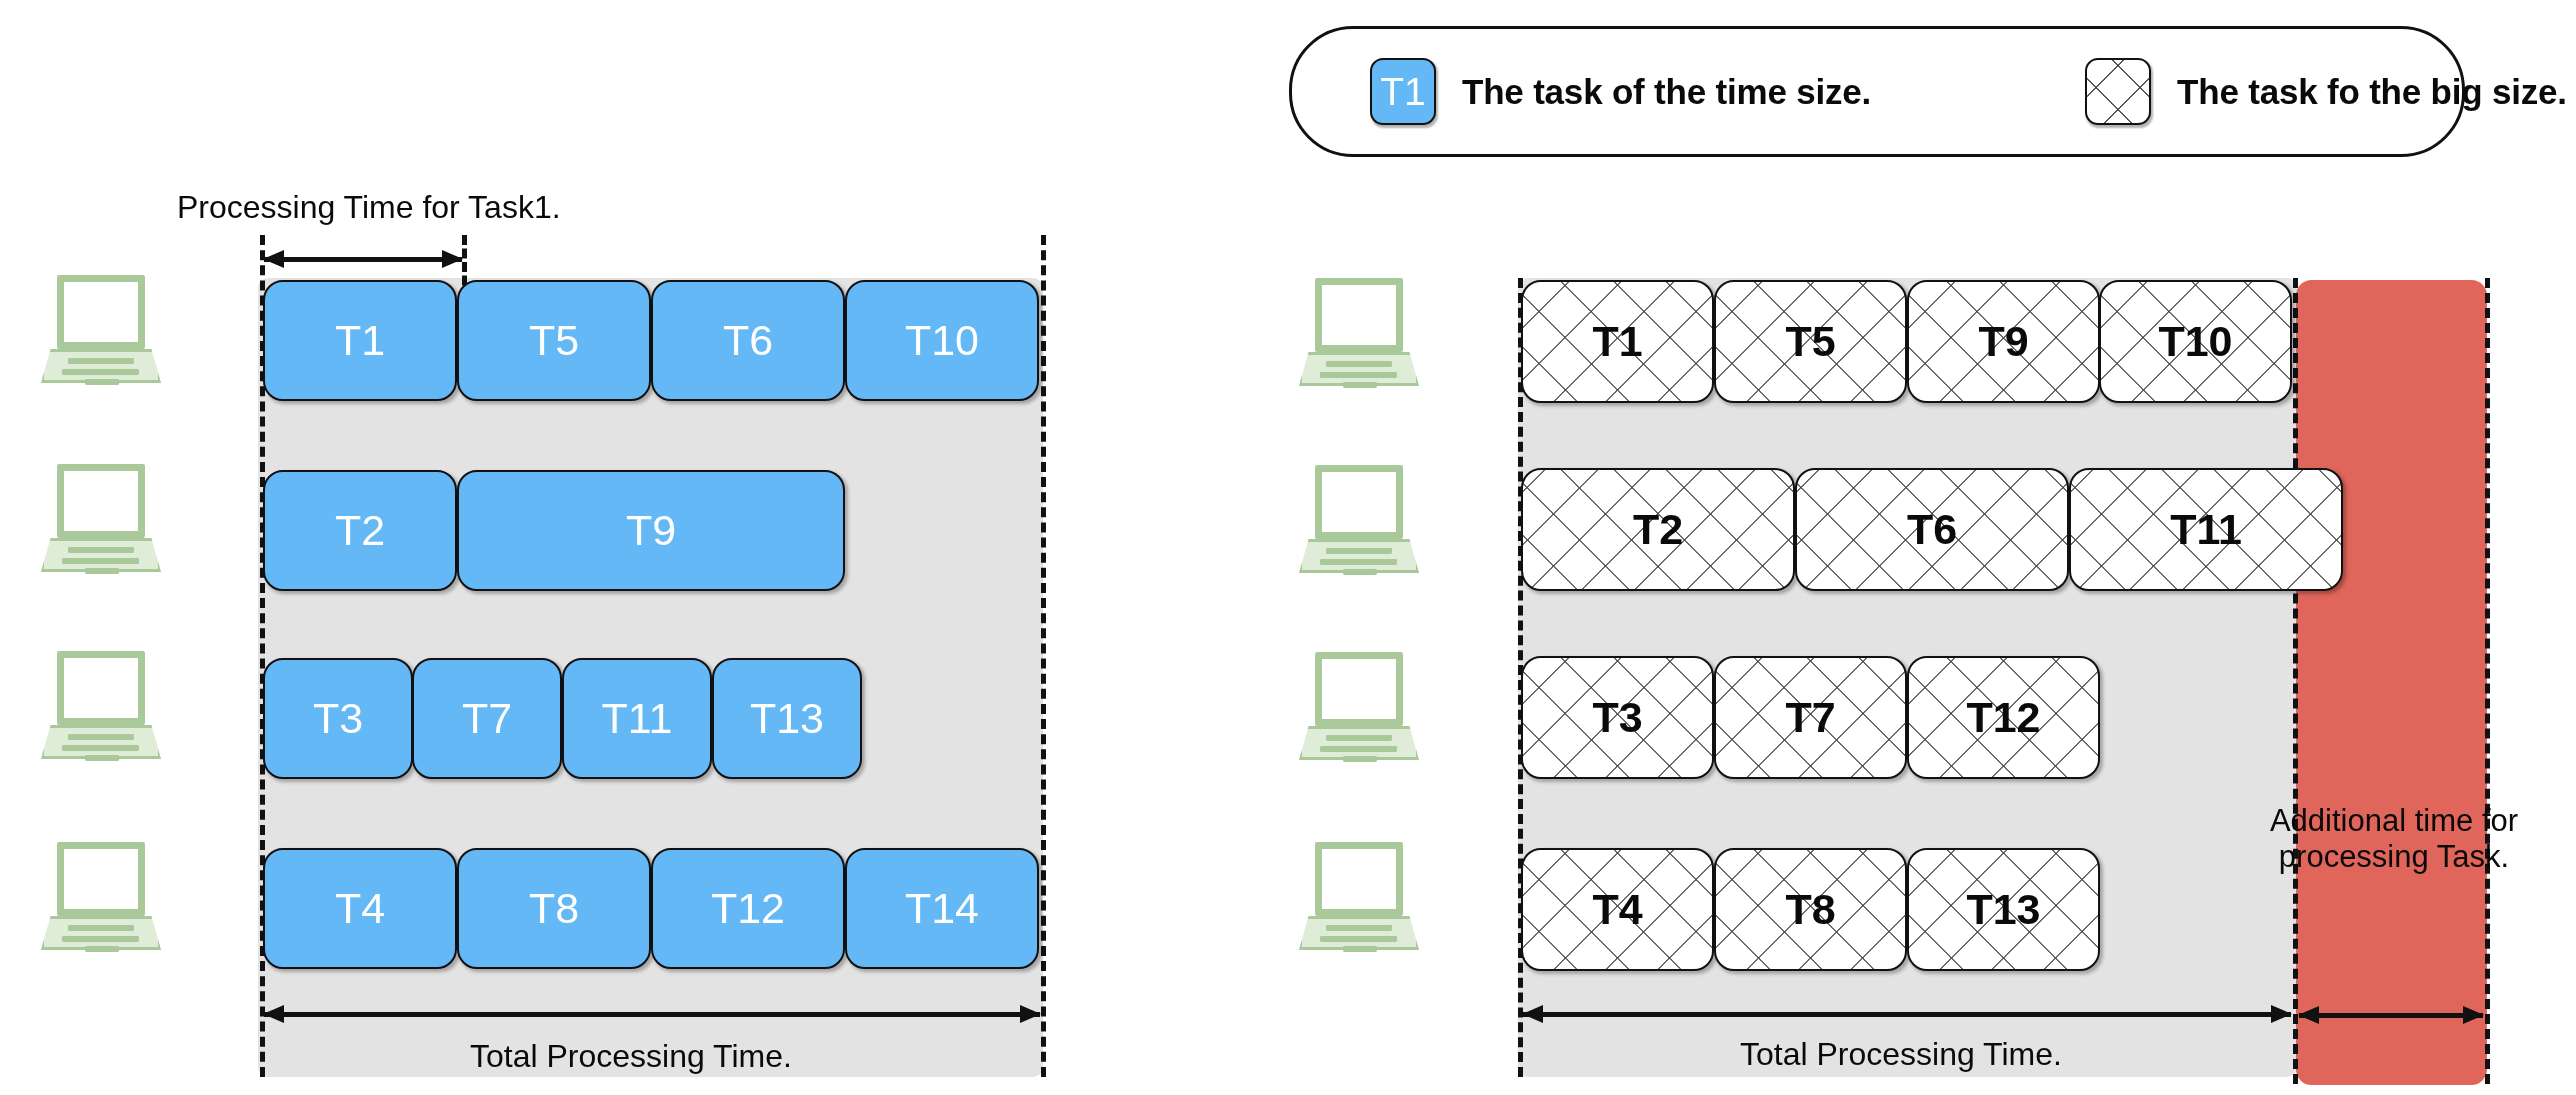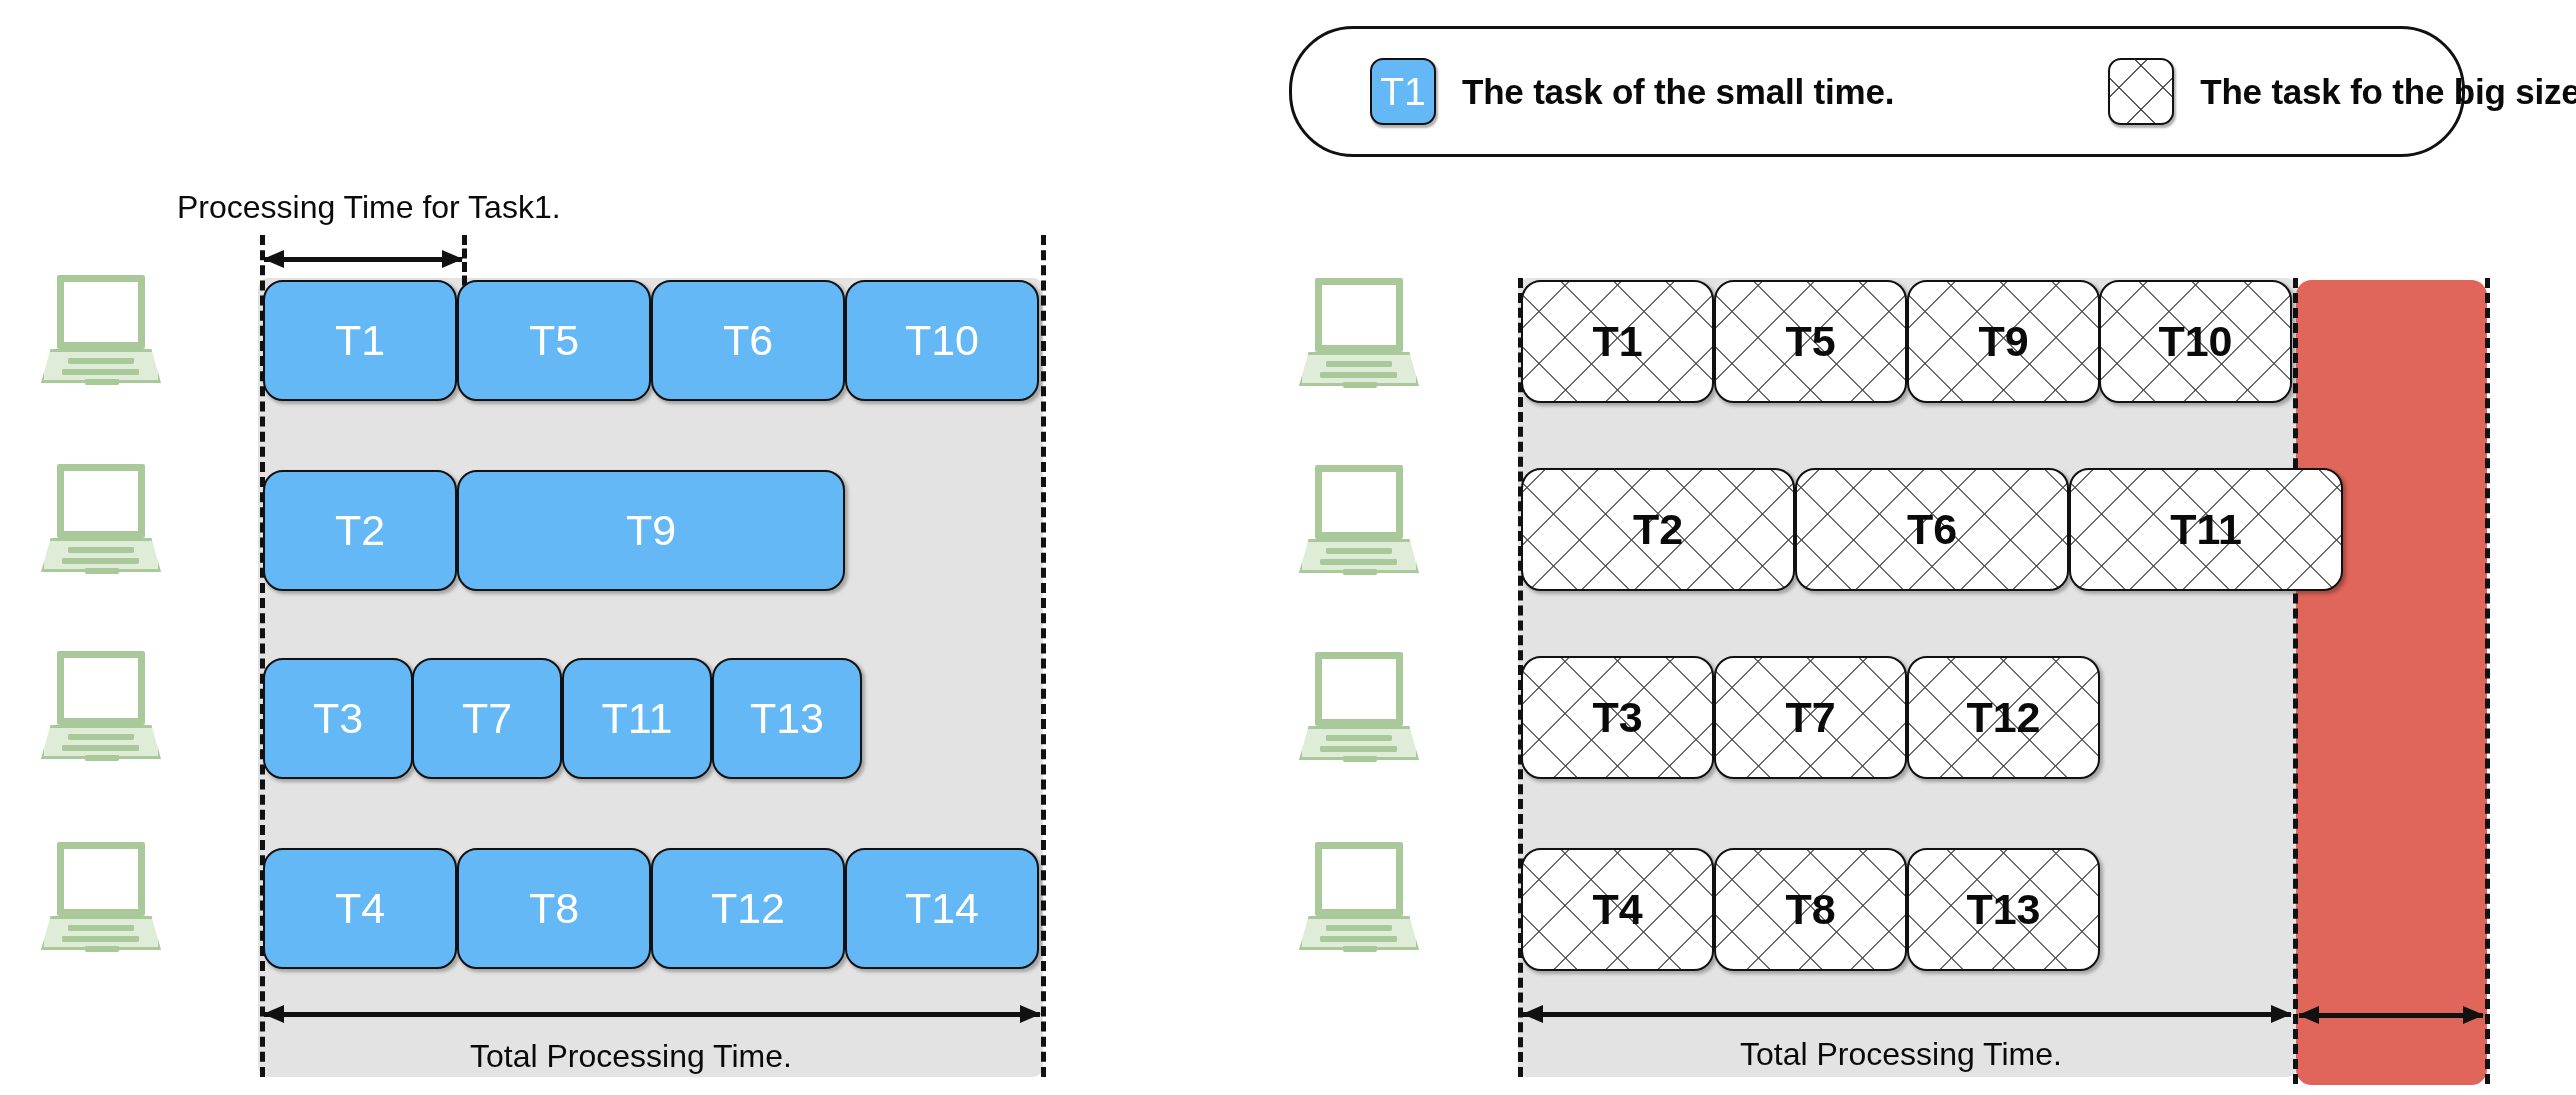--- a/index.html
+++ b/index.html
@@ -74,21 +74,21 @@
 </head>
 <body>
 
 <div class="panel">
 
   <div class="legend">
     <div class="legend-entry small">
       <div class="legend-swatch-small">
         <span>T1</span>
       </div>
-      <div class="legend-label">The task of the small time.</div>
+      <div class="legend-label">The task of the time size.</div>
     </div>
     <div class="legend-entry big">
       <div class="legend-swatch-big"></div>
       <div class="legend-label">The task fo the big size.</div>
     </div>
   </div>
 
   <div class="gray-bg" style="left:258px;top:278px;width:785px;height:799px;"></div>
 
   <div class="laptop" style="left:41px;top:275px;">
@@ -249,19 +249,20 @@
   <div class="task hatch" style="left:1521px;top:848px;width:193px;height:123px;">
     <span class="task-label">T4</span>
     </div>
   <div class="task hatch" style="left:1714px;top:848px;width:193px;height:123px;">
     <span class="task-label">T8</span>
     </div>
   <div class="task hatch" style="left:1907px;top:848px;width:193px;height:123px;">
     <span class="task-label">T13</span>
     </div>
 
+  <div class="cap cap-add">Additional time for processing Task.</div>
 
   <div class="arrow" style="left:1523px;top:1012px;width:768px;"></div>
   <div class="arrow" style="left:2299px;top:1013px;width:184px;"></div>
   <div class="cap cap-total-r">Total Processing Time.</div>
 
 </div>
 
 
 </body></html>

